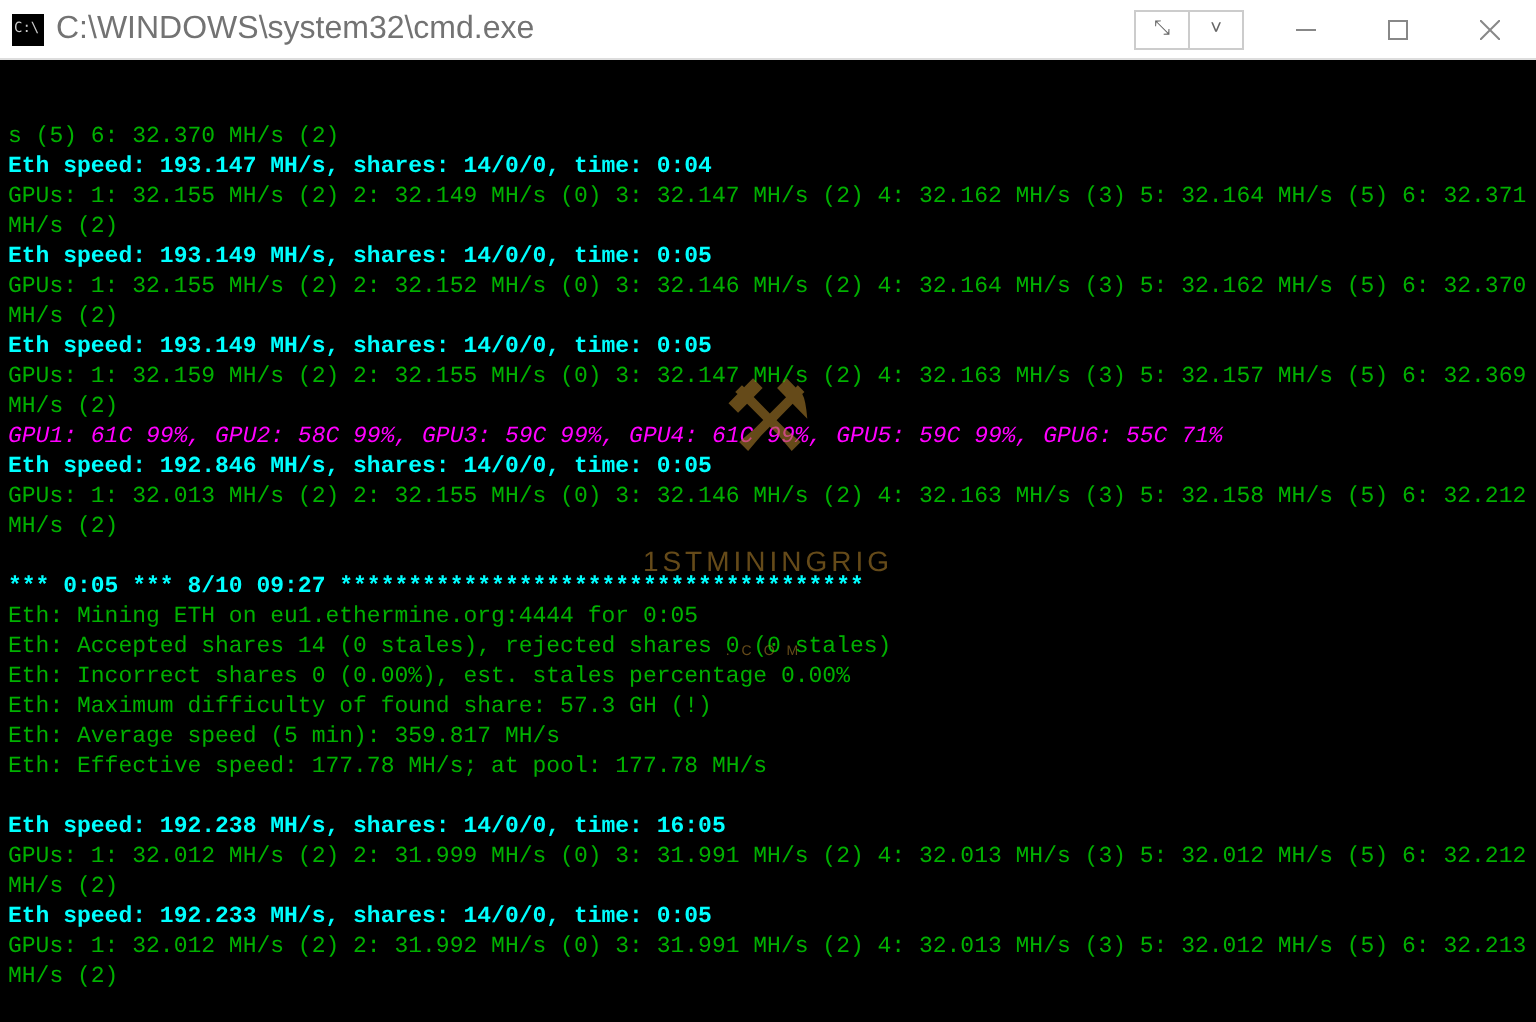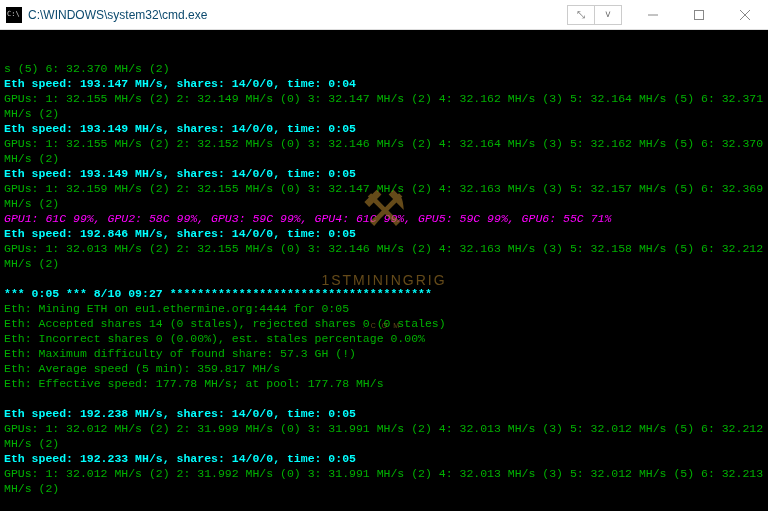--- a/index.html
+++ b/index.html
@@ -1,20 +1,20 @@
 <!DOCTYPE html>
 <html><head>
 <meta charset="utf-8">
 <style>
 * { margin: 0; padding: 0; box-sizing: border-box; }
 body { width: 768px; height: 511px; background: #fff; font-family: Arial, sans-serif; overflow: hidden; position: relative; }
 .titlebar { height: 30px; background: #fff; border-bottom: 1px solid #ddd; display: flex; align-items: center; position: relative; }
 .titlebar-icon { width: 16px; height: 16px; margin: 0 6px; background: #000; position: relative; }
 .titlebar-icon::before { content: "C:\\"; position: absolute; color: #ccc; font-size: 7px; top: 3px; left: 1px; font-family: monospace; }
-.titlebar-text { font-size: 12px; color: #0c4a6e; flex: 1; }
+.titlebar-text { font-size: 16px; color: #737373; flex: 1; }
 .titlebar-extras { display: flex; margin-right: 8px; }
 .extra-btn { width: 28px; height: 20px; border: 1px solid #ccc; margin-left: -1px; display: flex; align-items: center; justify-content: center; font-size: 10px; color: #666; }
 .window-controls { display: flex; }
 .win-btn { width: 46px; height: 30px; display: flex; align-items: center; justify-content: center; }
 .win-btn svg { stroke: #888; fill: none; stroke-width: 1; }
 .terminal { background: #000; height: 481px; padding: 1px 4px; font-family: Consolas, 'Courier New', monospace; font-size: 11.5px; line-height: 15px; color: #00b000; white-space: pre-wrap; word-break: break-all; overflow: hidden; position: relative; }
 .cyan { color: #00ffff; font-weight: bold; }
 .mag { color: #ff00ff; font-style: italic; }
 .watermark { position: absolute; top: 50%; left: 50%; transform: translate(-50%, -58%); opacity: 0.6; pointer-events: none; text-align: center; }
 .wm-icon { font-size: 70px; color: #a87c2a; line-height: 1; }
@@ -69,17 +69,17 @@
 </span><span>GPUs: 1: 32.013 MH/s (2) 2: 32.155 MH/s (0) 3: 32.146 MH/s (2) 4: 32.163 MH/s (3) 5: 32.158 MH/s (5) 6: 32.212 MH/s (2)
 </span><span>
 </span><span class="cyan">*** 0:05 *** 8/10 09:27 **************************************
 </span><span>Eth: Mining ETH on eu1.ethermine.org:4444 for 0:05
 </span><span>Eth: Accepted shares 14 (0 stales), rejected shares 0 (0 stales)
 </span><span>Eth: Incorrect shares 0 (0.00%), est. stales percentage 0.00%
 </span><span>Eth: Maximum difficulty of found share: 57.3 GH (!)
 </span><span>Eth: Average speed (5 min): 359.817 MH/s
 </span><span>Eth: Effective speed: 177.78 MH/s; at pool: 177.78 MH/s
 </span><span>
-</span><span class="cyan">Eth speed: 192.238 MH/s, shares: 14/0/0, time: 0:05
+</span><span class="cyan">Eth speed: 192.238 MH/s, shares: 14/0/0, time: 16:05
 </span><span>GPUs: 1: 32.012 MH/s (2) 2: 31.999 MH/s (0) 3: 31.991 MH/s (2) 4: 32.013 MH/s (3) 5: 32.012 MH/s (5) 6: 32.212 MH/s (2)
 </span><span class="cyan">Eth speed: 192.233 MH/s, shares: 14/0/0, time: 0:05
 </span><span>GPUs: 1: 32.012 MH/s (2) 2: 31.992 MH/s (0) 3: 31.991 MH/s (2) 4: 32.013 MH/s (3) 5: 32.012 MH/s (5) 6: 32.213 MH/s (2)
 </span></div>
 
 </body></html>

